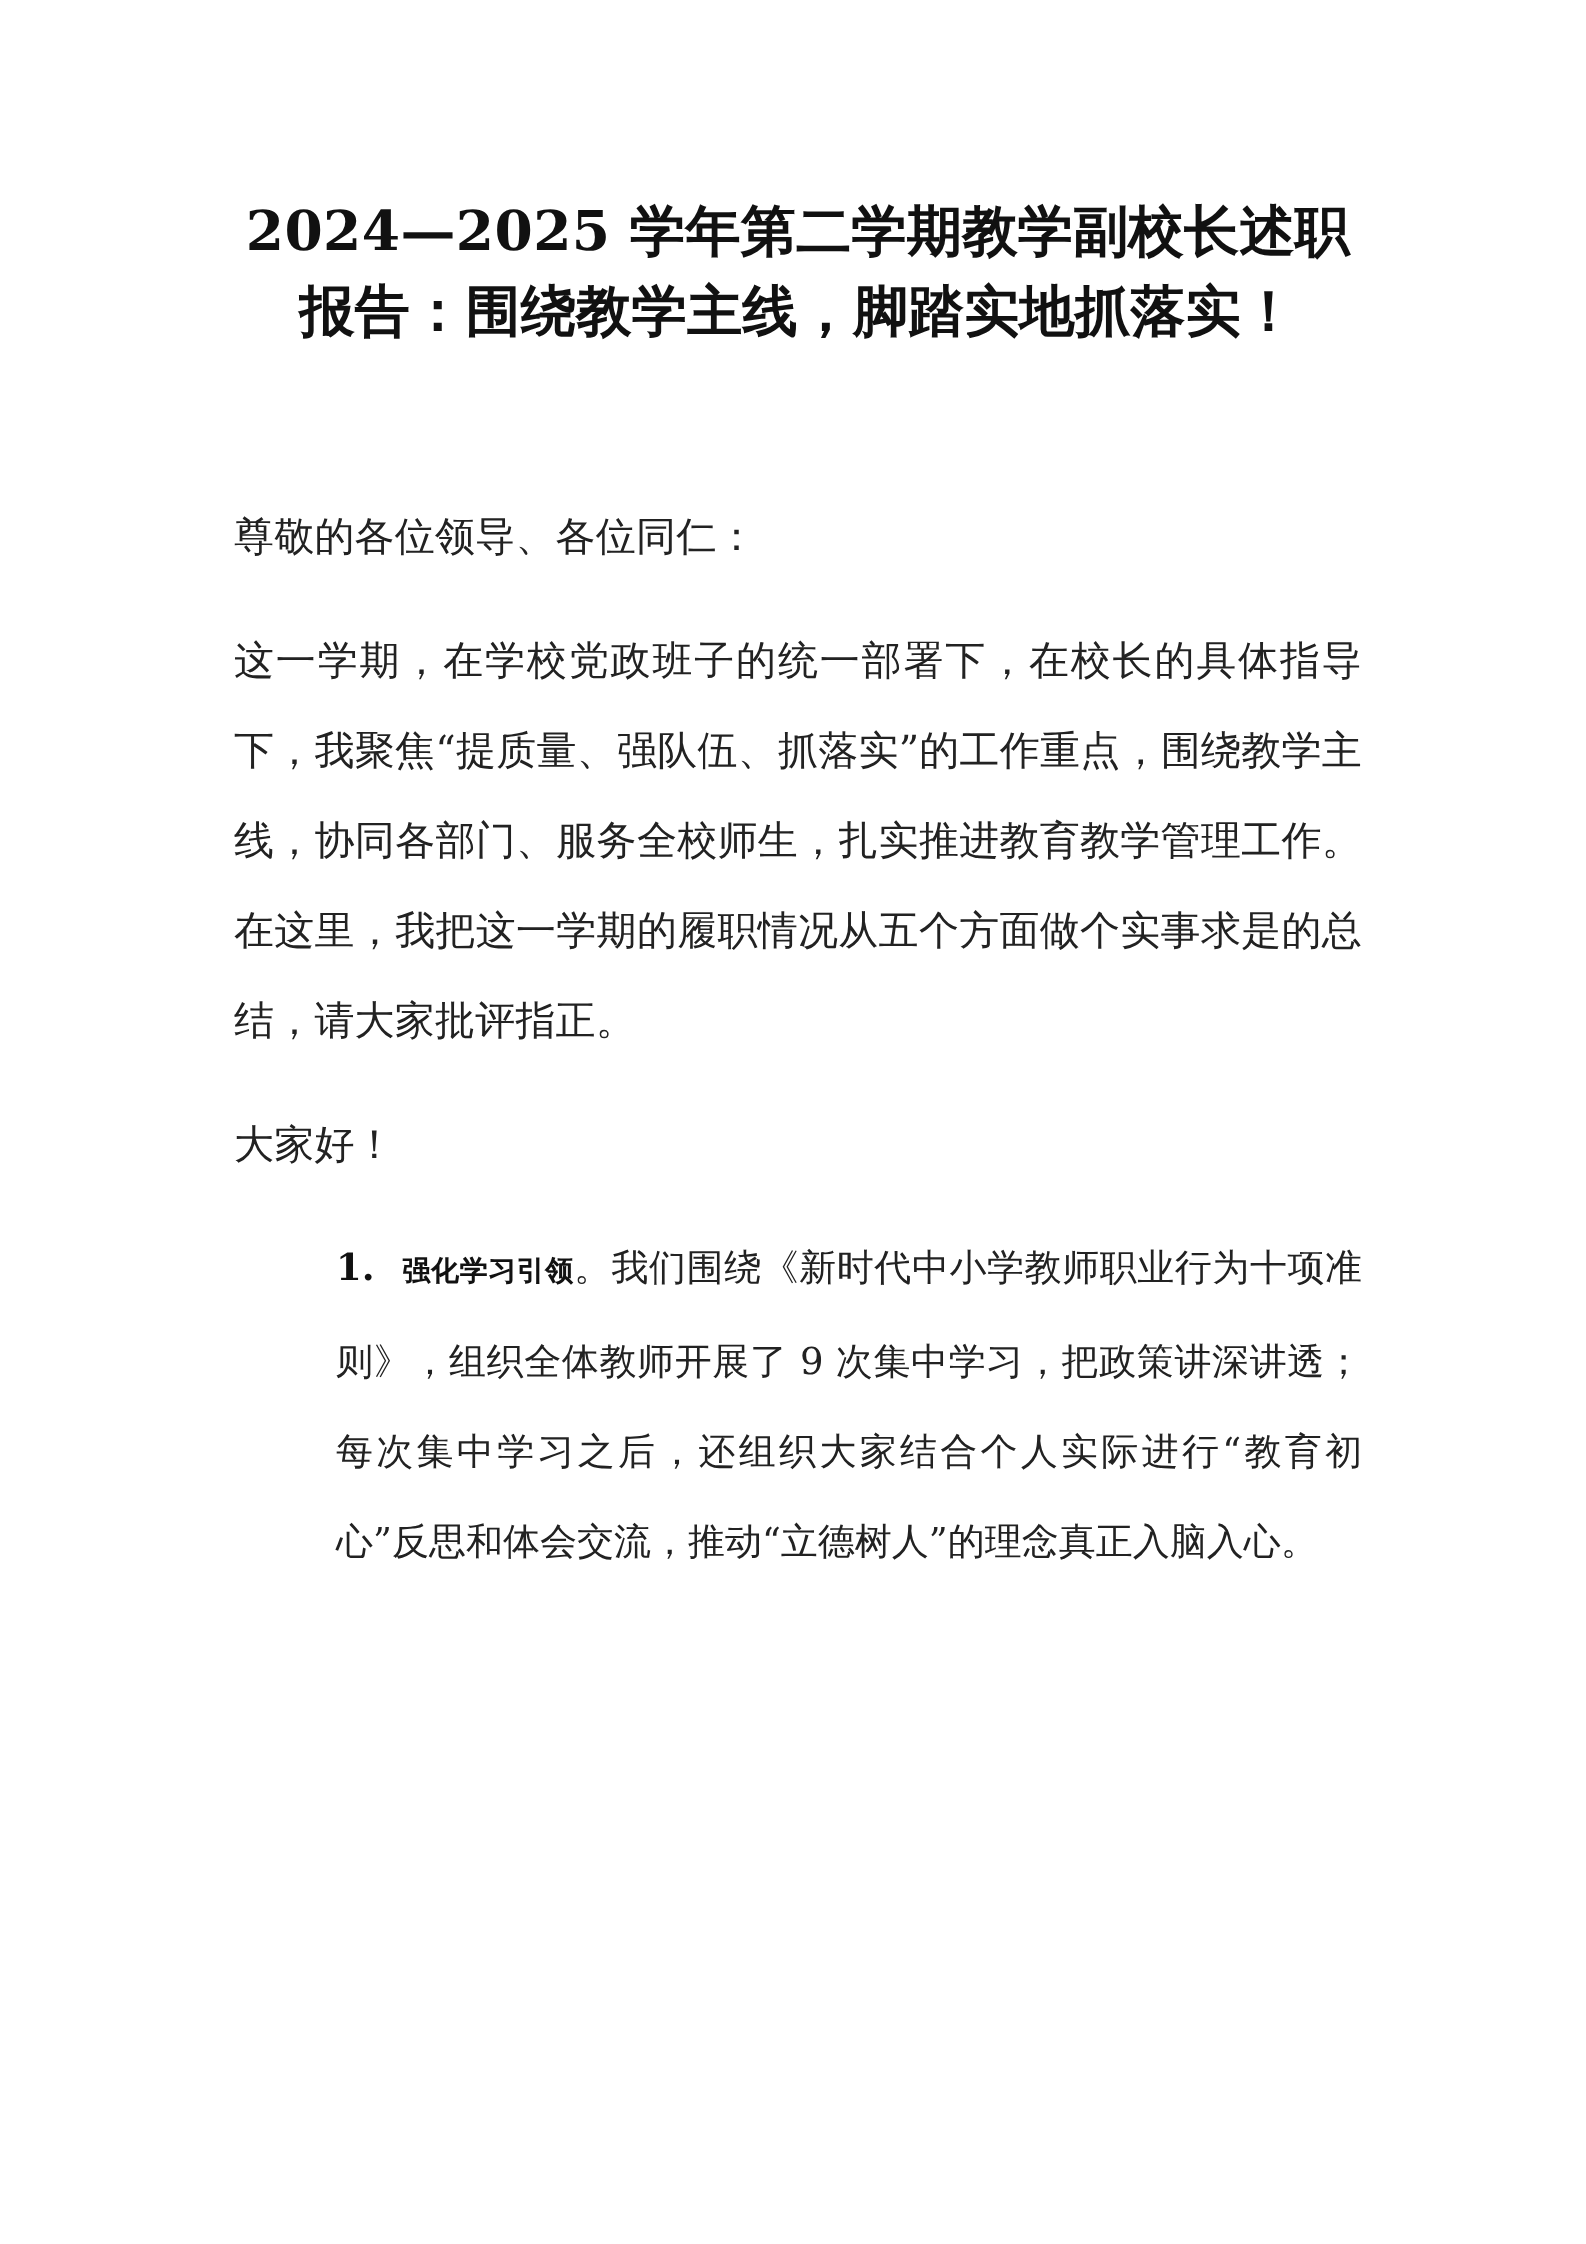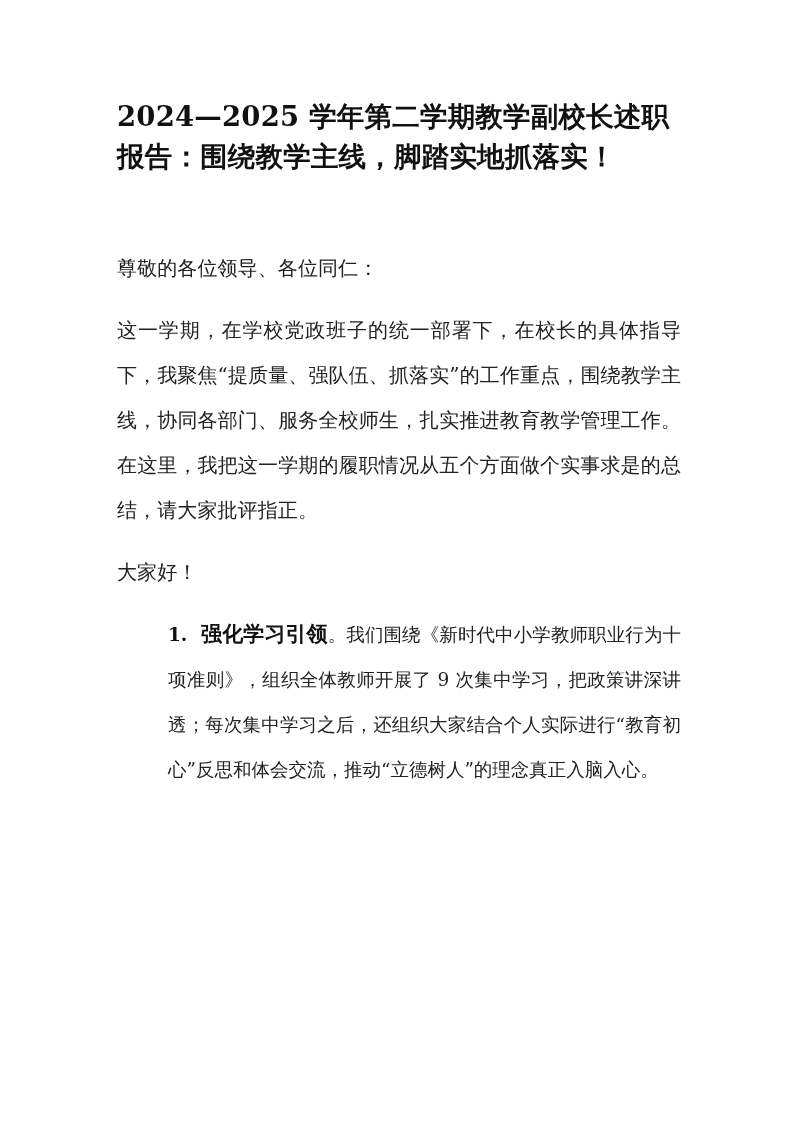--- a/index.html
+++ b/index.html
@@ -31,21 +31,21 @@
 
   
   .doc-title {
     font-family: "DejaVu Serif", "Liberation Serif", serif;
     font-weight: 700;
     font-size: 27.5px;
     line-height: 40px;
     letter-spacing: 0.2px;
     color: #111111;
     margin: 0;
-    text-align: left;
+    text-align: center;
     word-break: break-all;
   }
 
   
   .gap-after-title { height: 70px; }
 
   
   .para {
     font-size: 20px;
     line-height: 45px;
@@ -101,21 +101,21 @@
     padding-left: 0;
   }
   .num-item .first-line-indent {
     display: inline-block;
     width: 33px;
   }
   .lead-bold {
     font-family: "DejaVu Sans", "Liberation Sans", sans-serif;
     font-weight: 700;
     color: #111111;
-    font-size: 21px;
+    font-size: 14px;
   }
 </style>
 </head>
 <body>
 
 <div class="page">
   <div class="content">
 
     <h1 class="doc-title">
       <span>2024—2025 学年第二学期教学副校长述职</span><br>

